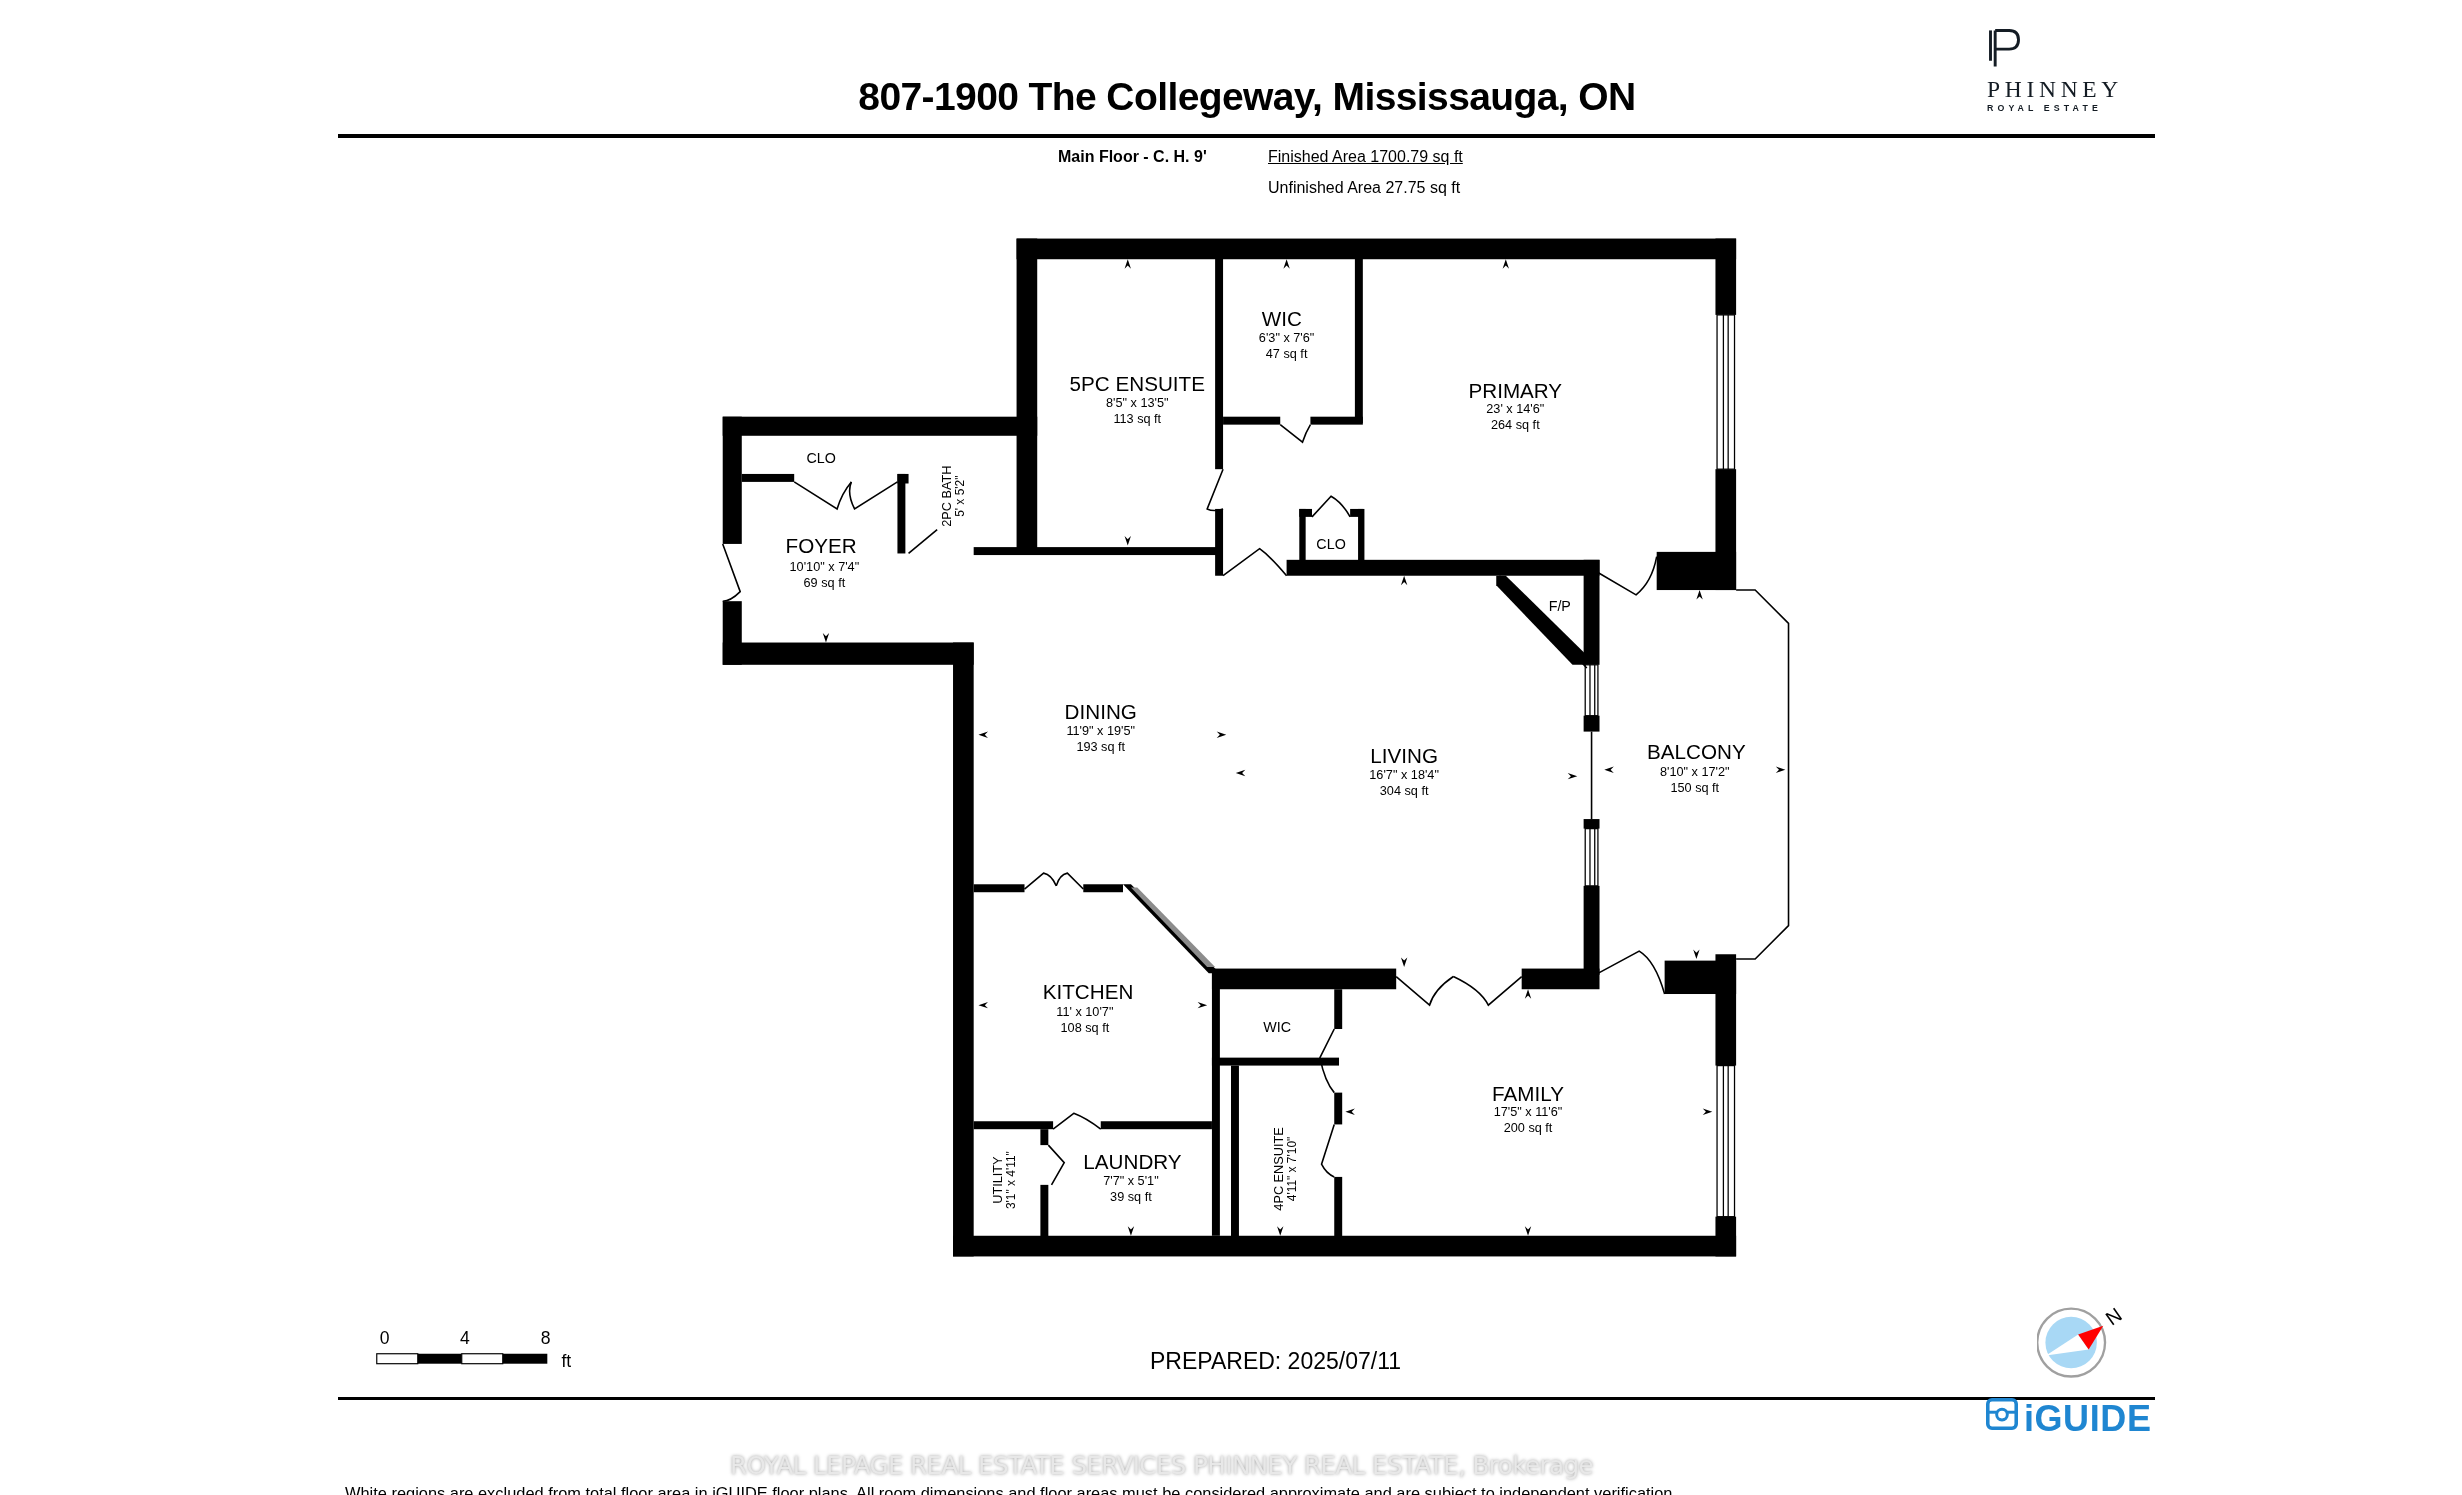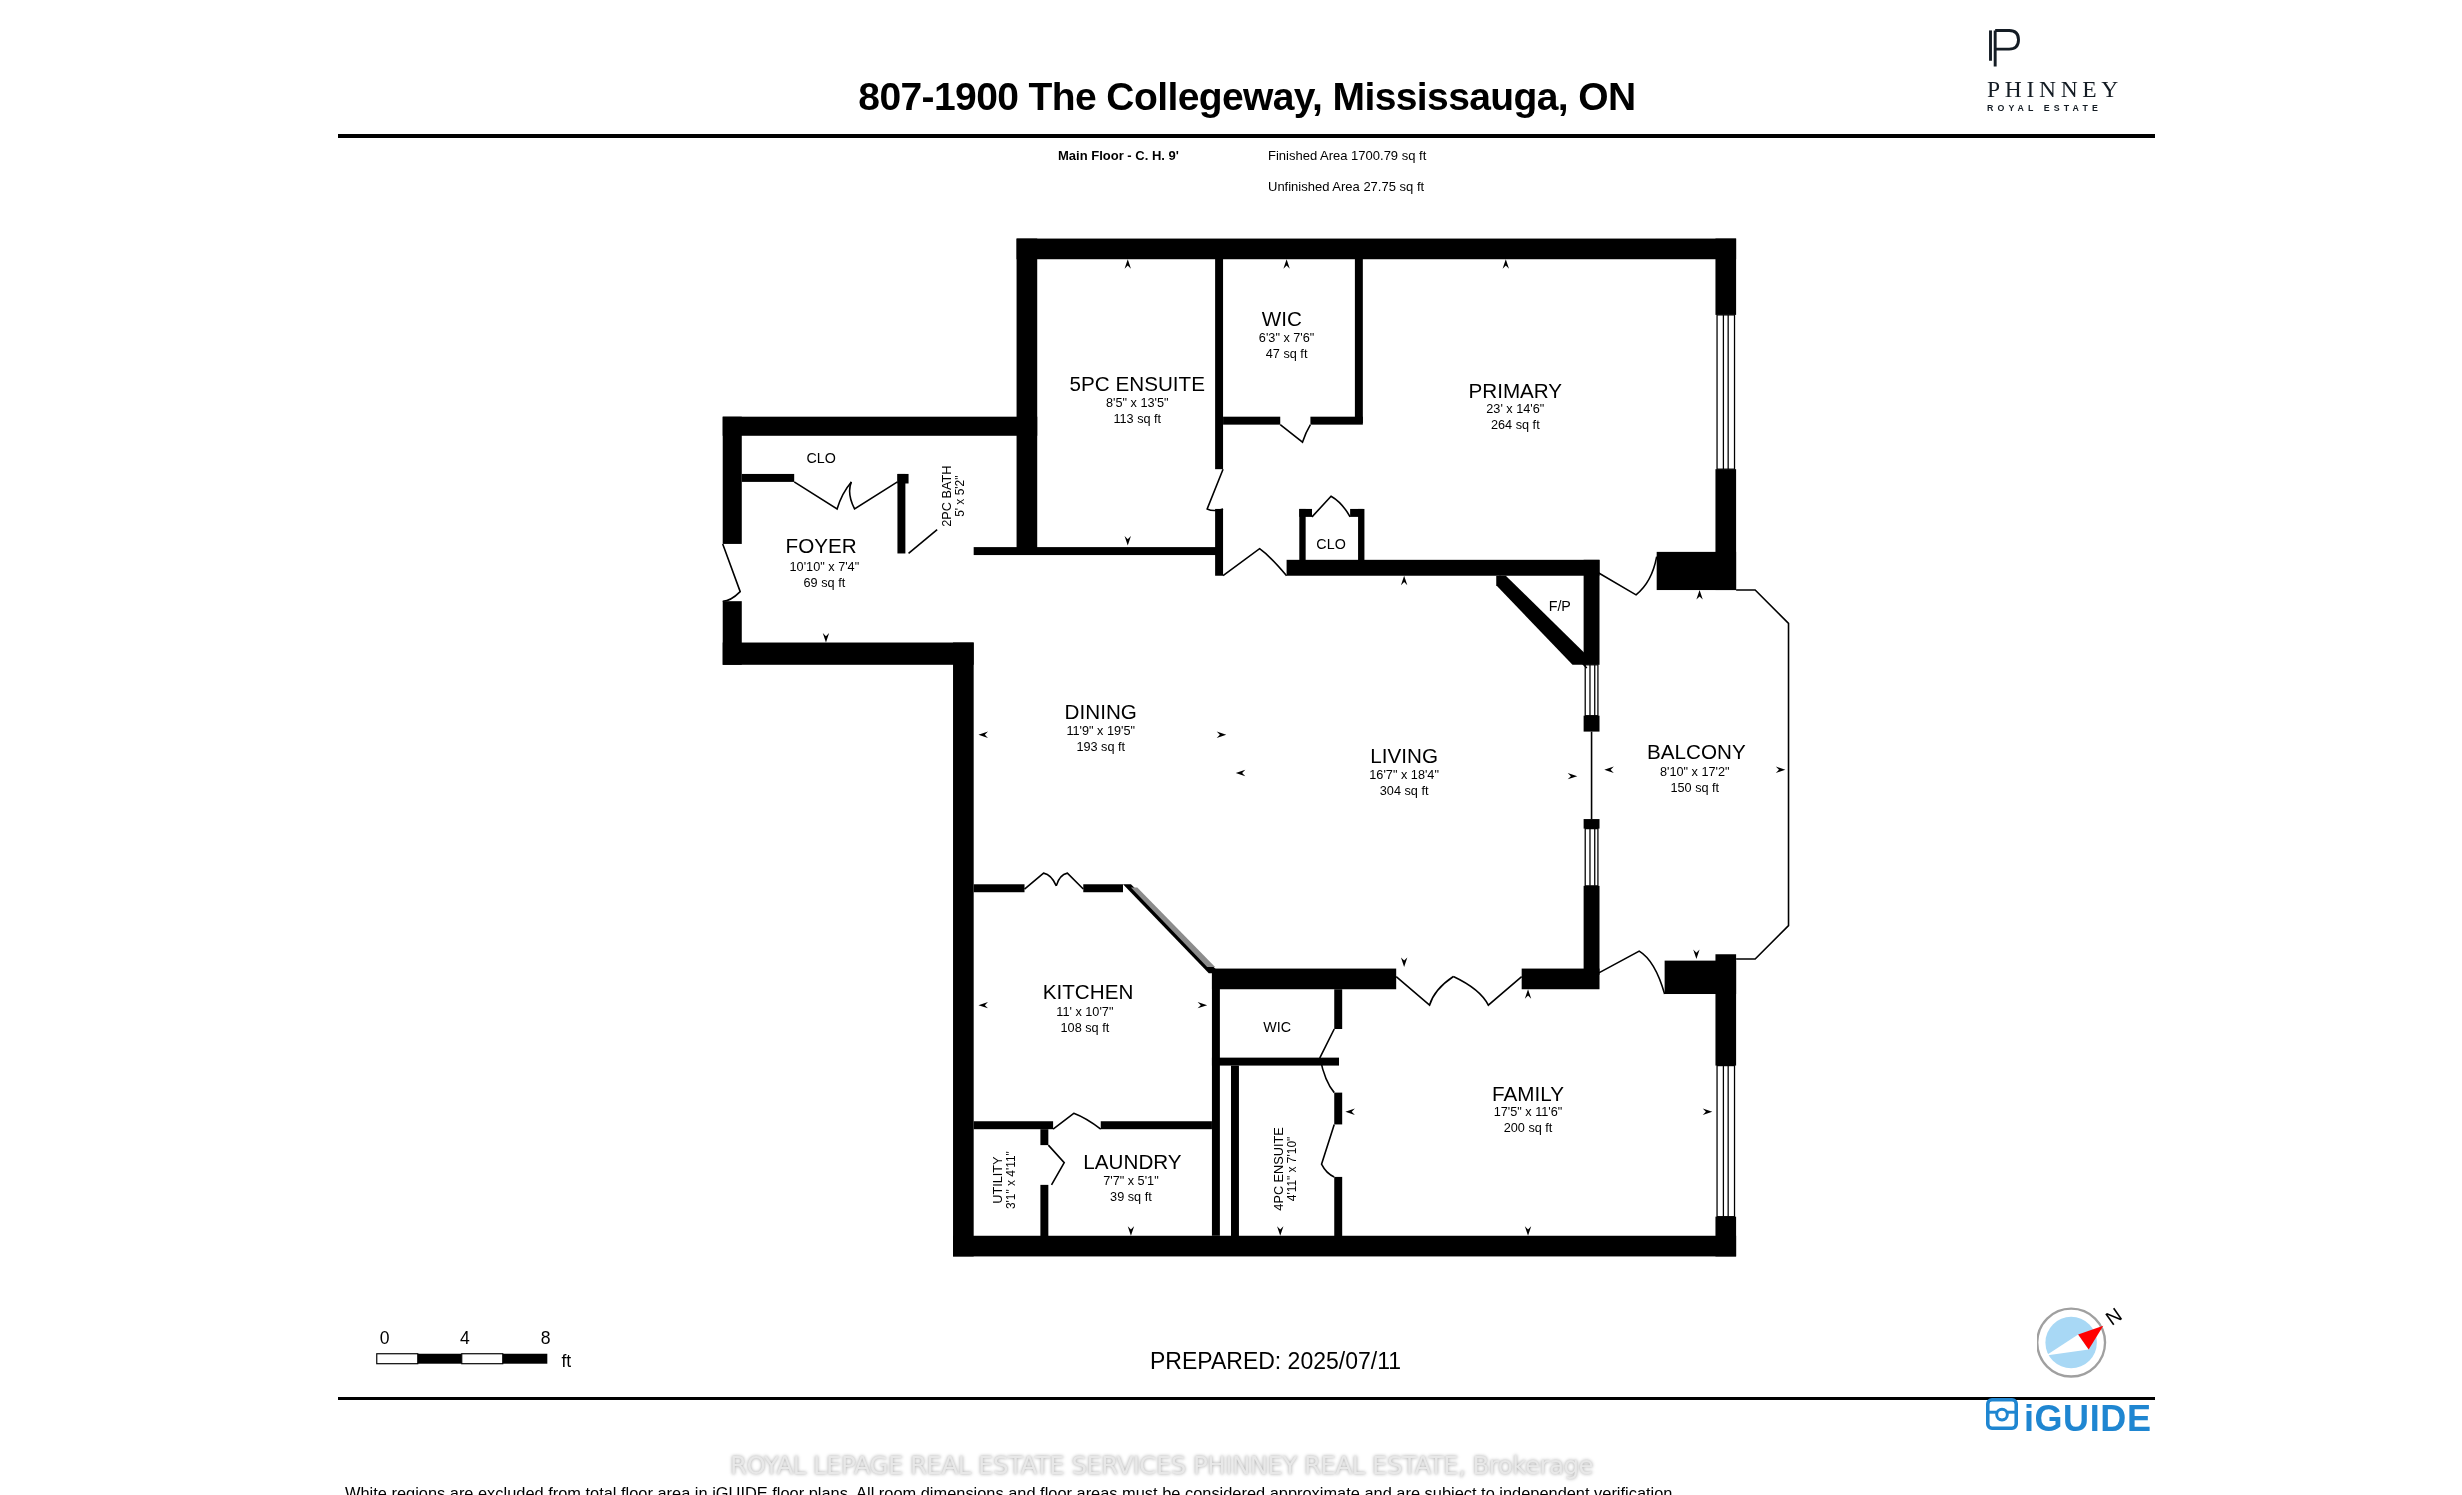--- a/index.html
+++ b/index.html
@@ -5,23 +5,23 @@
   html,body{margin:0;padding:0;background:#ffffff;}
   body{width:2462px;height:1495px;position:relative;overflow:hidden;font-family:"Liberation Sans",sans-serif;color:#000;}
   .abs{position:absolute;}
   #title{left:0;width:2494px;top:75px;text-align:center;font-size:39px;font-weight:bold;letter-spacing:-0.6px;}
   #header-rule{left:338px;top:134px;width:1817px;height:3.5px;background:#000;}
   #footer-rule{left:338px;top:1397px;width:1817px;height:2.9px;background:#000;}
   #logo{left:1987px;top:28px;width:176px;height:94px;color:#141c24;}
   #logo .mark{font-family:"Liberation Serif",serif;font-size:42px;line-height:42px;}
   #logo .name{font-family:"Liberation Serif",serif;font-size:23.5px;letter-spacing:4.7px;line-height:27px;}
   #logo .sub{font-size:8.8px;letter-spacing:4.1px;font-weight:bold;}
-  .subline{font-size:13px;}
+  .subline{font-size:16px;}
   #floor-label{left:1058px;top:148px;font-weight:bold;}
-  #finished{left:1268px;top:148px;}
+  #finished{left:1268px;top:148px;text-decoration:underline;}
   #unfinished{left:1268px;top:179px;}
   #plan{left:0;top:0;width:2462px;height:1495px;}
   #scale{left:375px;top:1329px;}
   #prepared{left:1150px;top:1348px;font-size:23px;}
   #disclaimer{left:345px;top:1484px;font-size:16.4px;}
   #watermark{left:730px;top:1451px;font-size:24.6px;color:#e8e8e8;text-shadow:0 0 3.5px #9a9a9a;font-family:"DejaVu Sans",sans-serif;letter-spacing:-0.6px;}
   #iguide{left:1986px;top:1398px;color:#1f86d1;font-size:36px;font-weight:bold;letter-spacing:0.6px;display:flex;align-items:flex-start;gap:5.9px;}
   #compass{left:2037px;top:1304px;}
 </style>
 </head>

